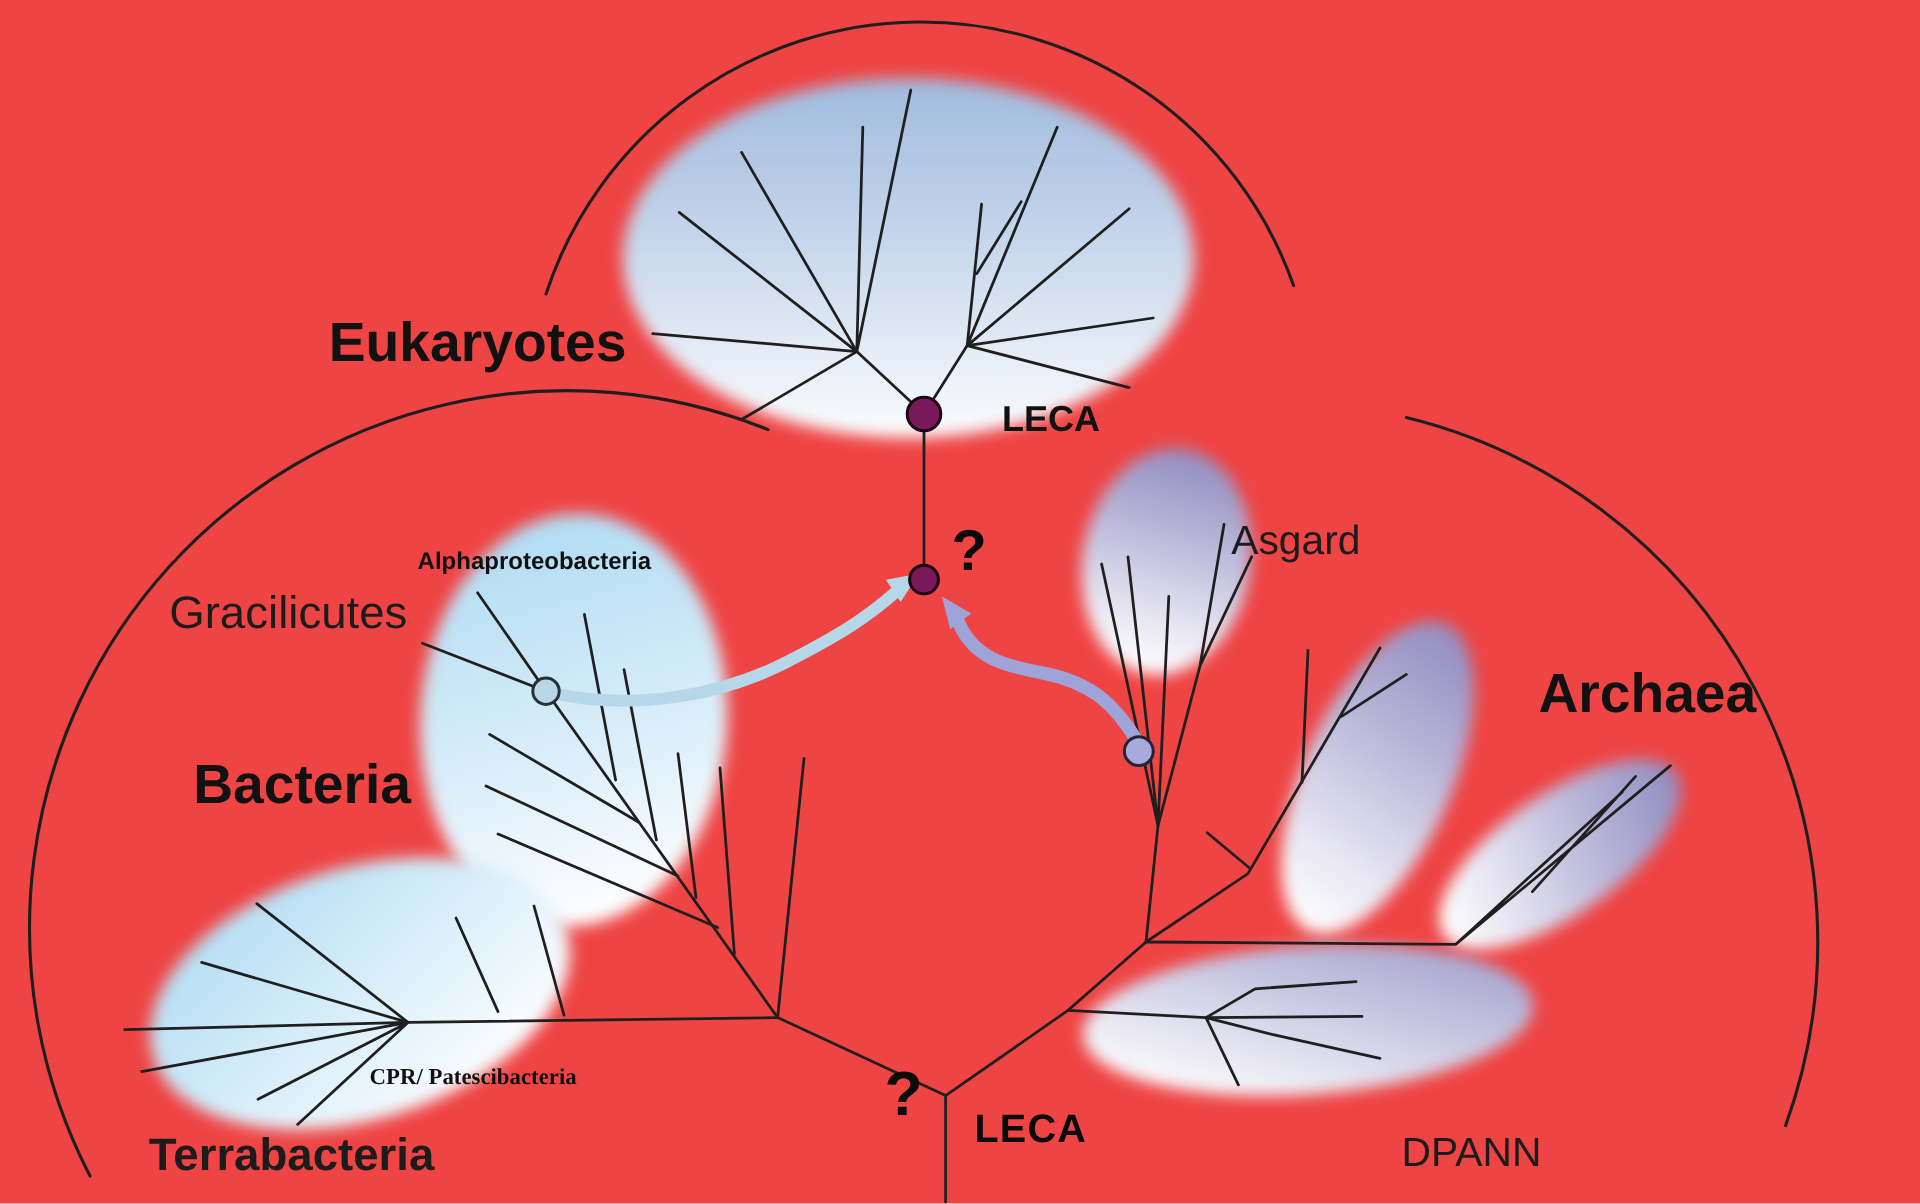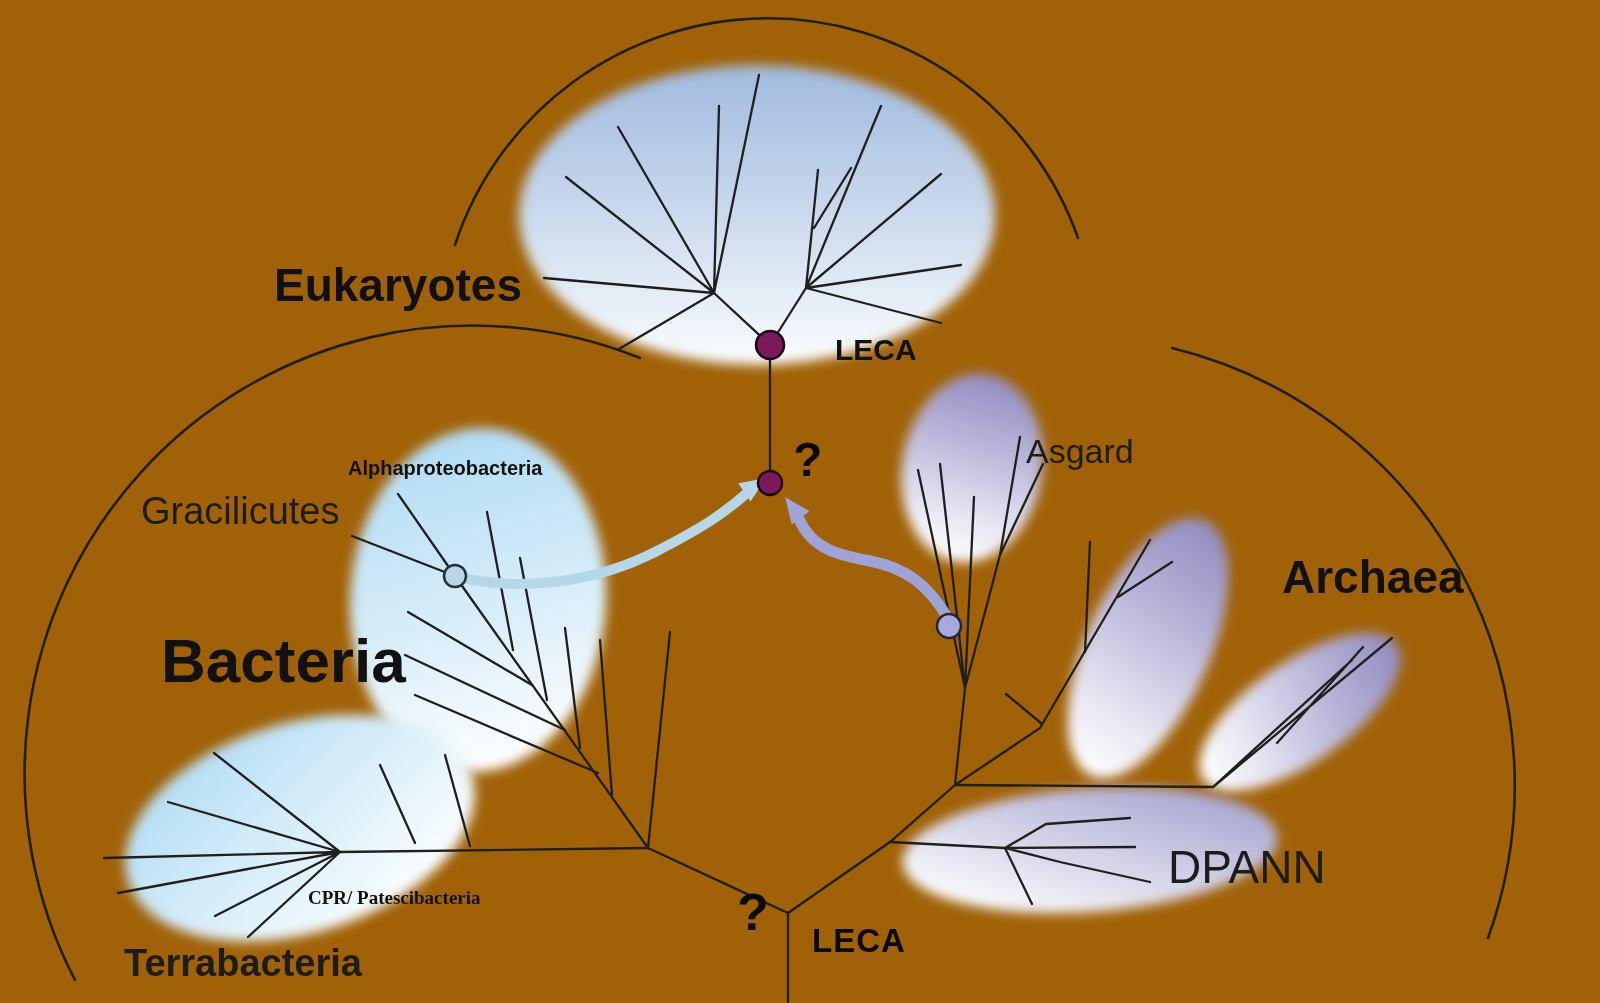--- a/index.html
+++ b/index.html
@@ -1,17 +1,17 @@
 <!DOCTYPE html>
 <html><head>
 <meta charset="utf-8">
 <style>
   html,body{margin:0;padding:0;background:#fff;}
   body{font-family:"Liberation Sans", sans-serif;}
-  .stage{position:relative;width:1600px;height:1003px;background:#a16207;overflow:hidden;}
+  .stage{position:relative;width:1600px;height:1003px;background:#ef4444;overflow:hidden;}
   .stage svg{position:absolute;left:0;top:0;}
   .lbl{position:absolute;color:#1c1c1c;white-space:nowrap;line-height:1;}
   .b{font-weight:700;color:#111;}
   .xb{font-weight:800;color:#0a0a0a;}
 </style>
 </head>
 <body>
 
 <div class="stage">
 
@@ -108,27 +108,27 @@
 
   <g>
     <circle cx="455" cy="576" r="11" stroke="#24313b" stroke-width="2.5" fill="#b9d6e6"></circle>
     <circle cx="949" cy="626" r="12" stroke="#23233a" stroke-width="2.5" fill="#a7aadb"></circle>
     <circle cx="770" cy="345" r="14" stroke="#1d0413" stroke-width="2.5" fill="#7a1a5b"></circle>
     <circle cx="770" cy="483" r="12" stroke="#1d0413" stroke-width="2.5" fill="#7a1a5b"></circle>
   </g>
 </svg>
 
   <div class="lbl b" style="left:274px;top:262px;font-size:46px;">Eukaryotes</div>
-  <div class="lbl b" style="left:161px;top:630px;font-size:62px;">Bacteria</div>
+  <div class="lbl b" style="left:161px;top:630px;font-size:46px;">Bacteria</div>
   <div class="lbl b" style="left:1282px;top:554px;font-size:46px;">Archaea</div>
 
   <div class="lbl" style="left:141px;top:492px;font-size:38px;">Gracilicutes</div>
   <div class="lbl" style="left:124px;top:944px;font-size:38px;font-weight:bold;">Terrabacteria</div>
   <div class="lbl" style="left:1026px;top:434px;font-size:34px;">Asgard</div>
-  <div class="lbl" style="left:1168px;top:844px;font-size:46px;">DPANN</div>
+  <div class="lbl" style="left:1168px;top:944px;font-size:34px;">DPANN</div>
   <div class="lbl b" style="left:348px;top:458px;font-size:20px;text-align:right;">Alphaproteobacteria</div>
   <div class="lbl b" style="left:308px;top:888px;font-size:19px;font-family:Liberation Serif, serif;">CPR/ Patescibacteria</div>
 
   <div class="lbl b" style="left:835px;top:335px;font-size:30px;">LECA</div>
   <div class="lbl xb" style="left:812px;top:924px;font-size:33px;letter-spacing:1px;">LECA</div>
   <div class="lbl xb" style="left:793px;top:436px;font-size:48px;">?</div>
   <div class="lbl xb" style="left:737px;top:886px;font-size:52px;">?</div>
 </div>
 
 </body></html>

